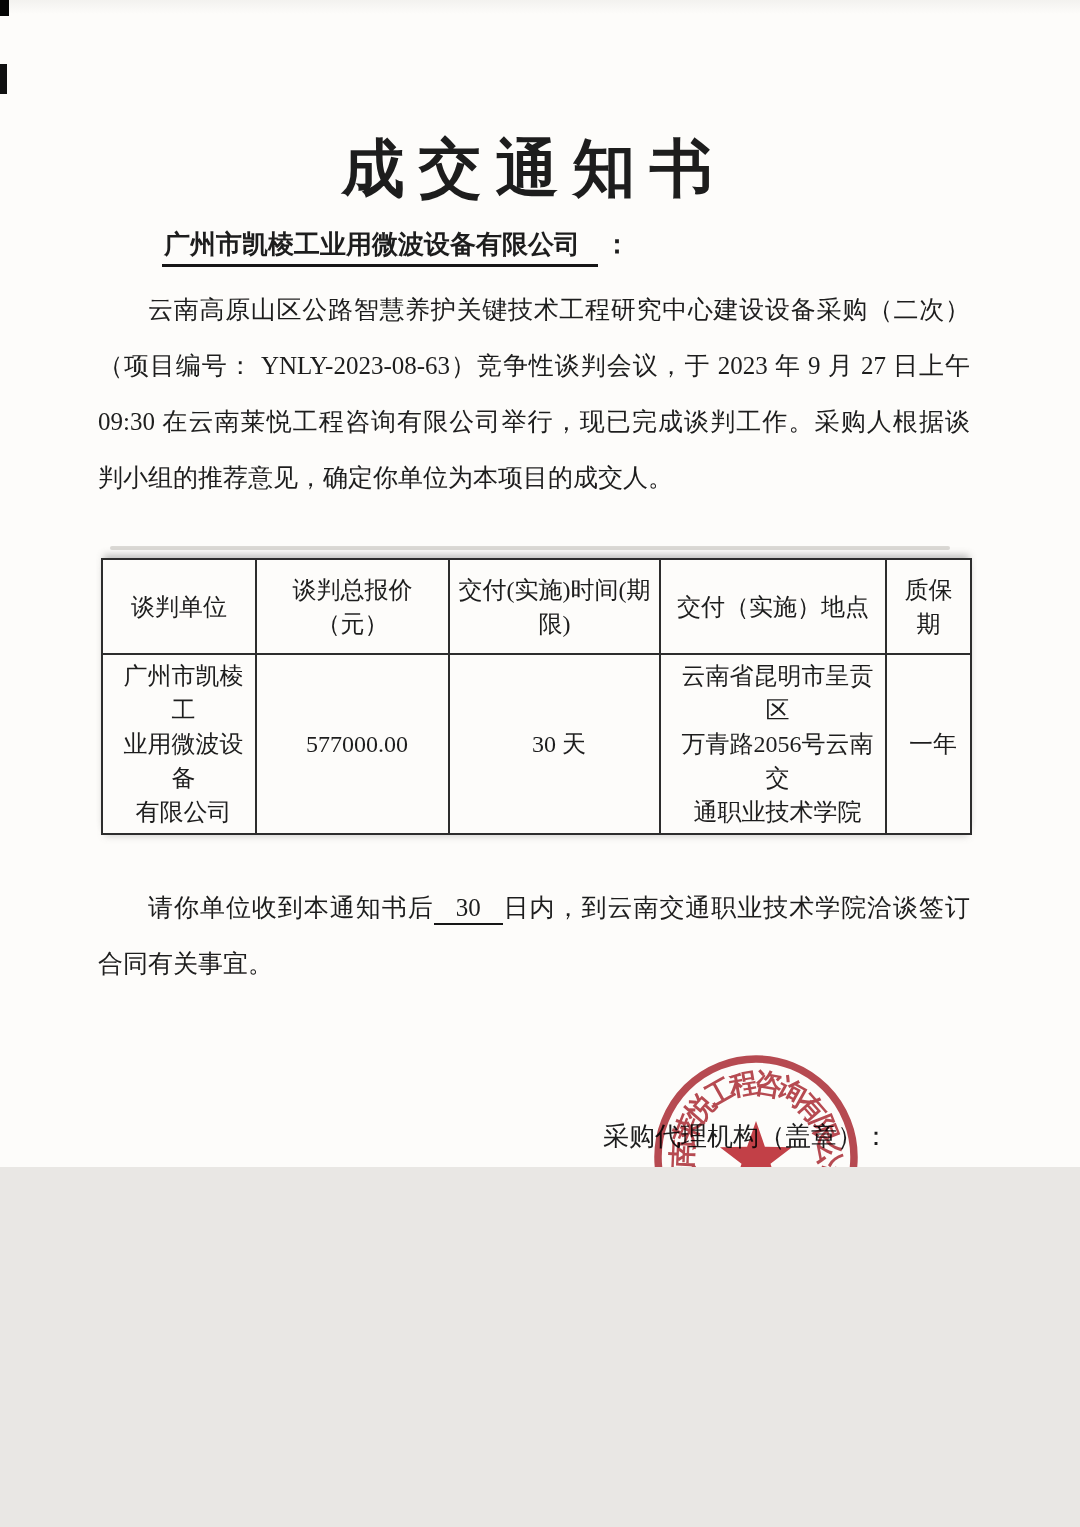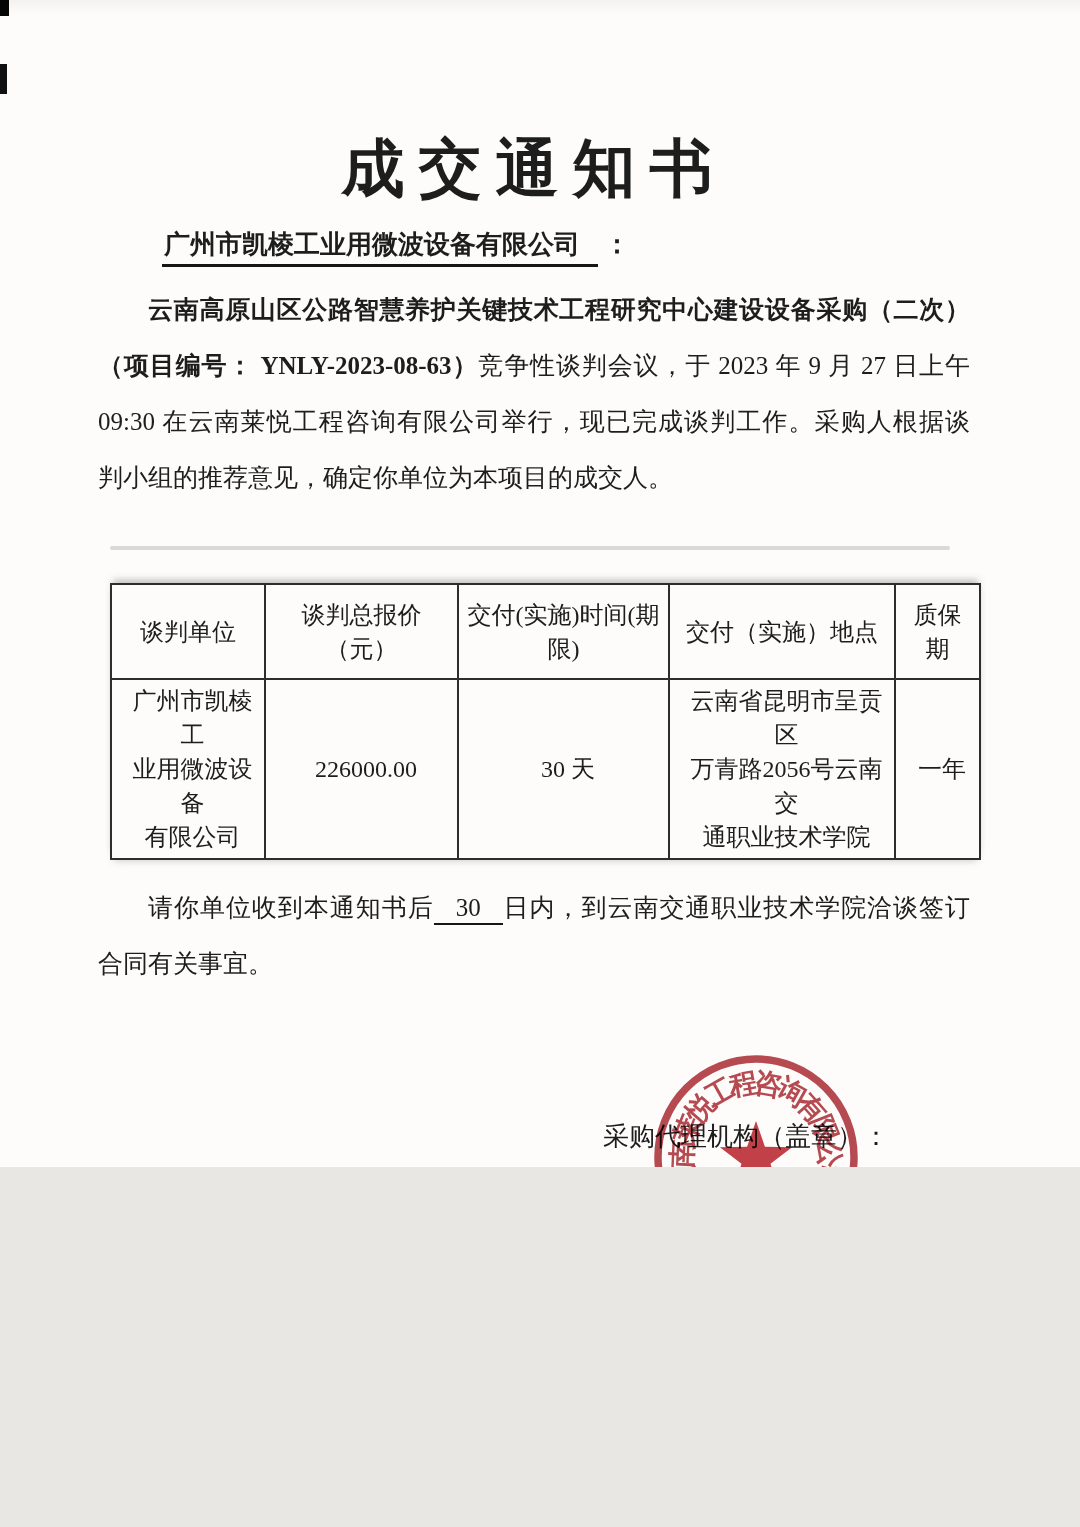--- a/index.html
+++ b/index.html
@@ -22,28 +22,27 @@
     font-size:26px;font-weight:bold;line-height:38px;white-space:nowrap;
   }
   .recipient .name{border-bottom:3px solid #161616;padding:0 18px 3px 2px;font-family:Liberation Mono, monospace;}
   .recipient .colon{margin-left:6px;}
   .para{position:absolute;left:98px;width:872px;font-size:25px;line-height:56px;}
   .para .line{white-space:nowrap;height:56px;}
   .para .just{text-align:justify;text-align-last:justify;}
   .para .indent{padding-left:50px;}
   .para1{top:282px;}
   .para2{top:880px;}
-  .b{font-weight:bold;}
+  .b{font-weight:normal;}
   .blank-value{border-bottom:2px solid #161616;padding:0 22px 2px 22px;}
   .notice-table{
-    position:absolute;left:101px;top:583px;width:869px;
+    position:absolute;left:101px;top:558px;width:869px;
     border-collapse:collapse;table-layout:fixed;
     font-size:24px;color:#1d1d1d;
     box-shadow:0 -6px 7px -3px rgba(110,110,110,.45),0 5px 7px -4px rgba(120,120,120,.35);
-    margin-left:9px;
   }
   .notice-table td{
     border:2px solid #2d2d2d;text-align:center;vertical-align:middle;
     padding:4px 6px;white-space:pre-line;line-height:34px;
   }
   .notice-table .hrow td{height:85px;}
   .notice-table .brow td{height:149px;padding-left:15px;}
   .signature{position:absolute;left:603px;top:1110px;font-size:26px;line-height:53px;}
   .signature .sig-line{white-space:nowrap;}
   .stamp{
@@ -99,21 +98,21 @@
 （元）</td>
         <td>交付(实施)时间(期
 限)</td>
         <td>交付（实施）地点</td>
         <td>质保期</td>
       </tr>
       <tr class="brow">
         <td>广州市凯棱工
 业用微波设备
 有限公司</td>
-        <td>226000.00</td>
+        <td>577000.00</td>
         <td>30 天</td>
         <td>云南省昆明市呈贡区
 万青路2056号云南交
 通职业技术学院</td>
         <td>一年</td>
       </tr>
     </tbody>
   </table>
 
   <div class="para para2">

